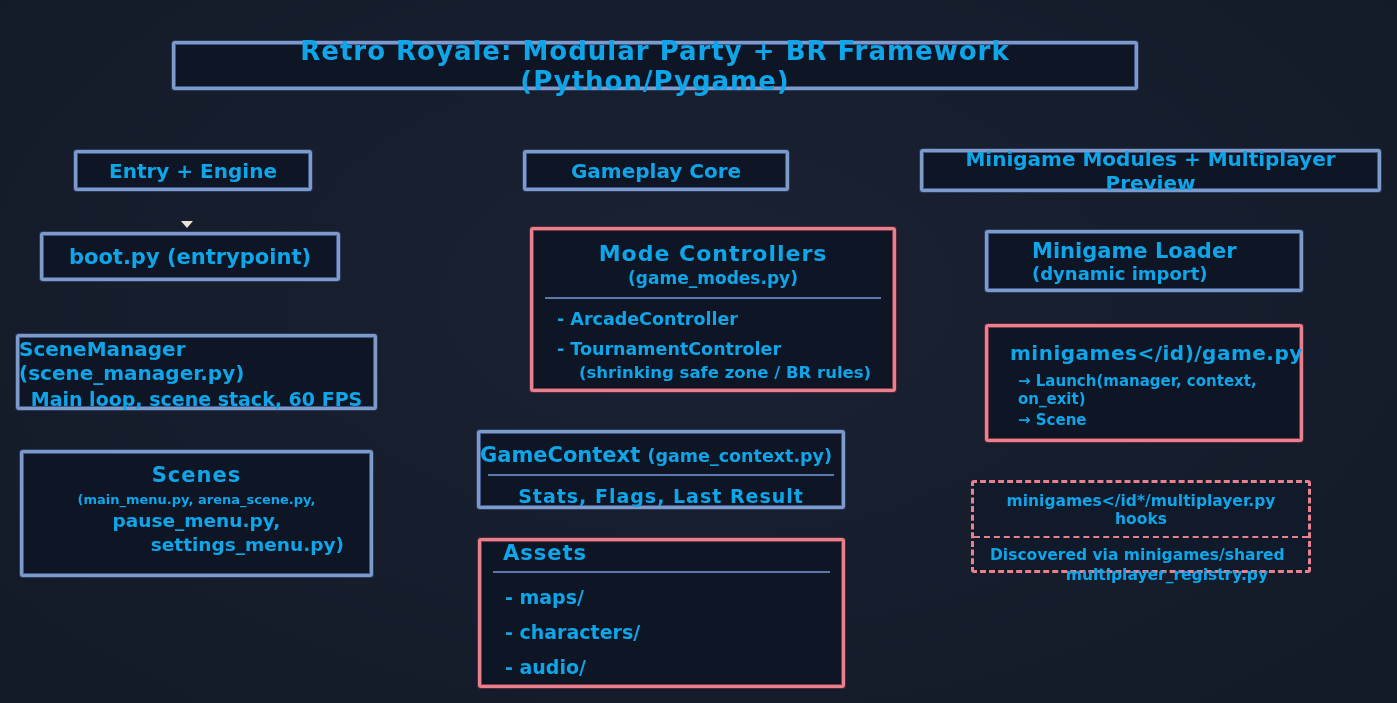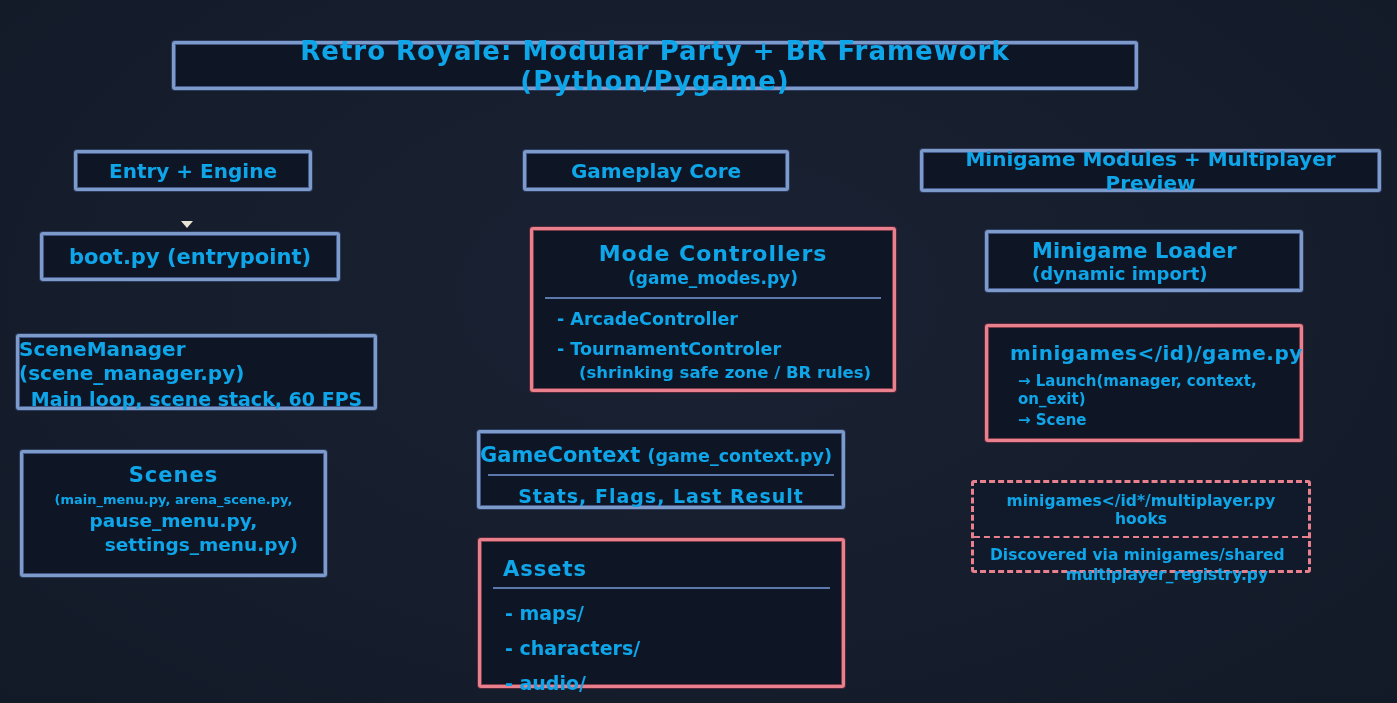--- a/index.html
+++ b/index.html
@@ -55,41 +55,41 @@
     border-left: 6px solid transparent;
     border-right: 6px solid transparent;
     border-top: 7px solid #e9e3d4;
   }
 
   .scenemgr-box { left: 16px; top: 334px; width: 361px; height: 76px;
     display: flex; flex-direction: column; align-items: center; }
   .scenemgr-box .l1 { font-size: 20px; }
   .scenemgr-box .l2 { font-size: 19px; margin-top: 3px; }
 
-  .scenes-box { left: 20px; top: 450px; width: 307px; height: 127px; padding-top: 10px; }
+  .scenes-box { left: 20px; top: 450px; width: 353px; height: 127px; padding-top: 10px; }
   .scenes-box .t  { text-align: center; font-size: 21px; letter-spacing: 1px; }
   .scenes-box .p1 { text-align: center; font-size: 13px; margin-top: 5px; }
   .scenes-box .p2 { text-align: center; font-size: 18.5px; margin-top: 3px; }
   .scenes-box .p3 { text-align: right; padding-right: 26px; font-size: 18.5px; margin-top: 3px; }
 
   .modectrl-box { left: 494px; top: 227px; width: 366px; height: 165px; padding-top: 11px; margin-left: 36px; }
   .modectrl-box .t   { text-align: center; font-size: 22px; letter-spacing: 1px; }
   .modectrl-box .sub { text-align: center; font-size: 17px; margin-top: 2px; }
   .divider { border: 0; border-top: 2px solid #5b77ab; margin: 9px 12px 0 12px; }
   .modectrl-box .item { font-size: 17.5px; padding-left: 24px; margin-top: 10px; }
   .modectrl-box .note { font-size: 16.5px; padding-left: 46px; margin-top: 4px; }
 
   .gamectx-box { left: 477px; top: 430px; width: 368px; height: 79px; padding-top: 10px; }
   .gamectx-box .t  { text-align: left; }
   .gamectx-box .t .big   { font-size: 21px; }
   .gamectx-box .t .small { font-size: 17.5px; }
   .gamectx-box .sub { text-align: center; font-size: 19px; margin-top: 9px; letter-spacing: 1px; }
   .gamectx-box .divider { margin: 7px 8px 0 8px; }
 
-  .assets-box { left: 478px; top: 538px; width: 367px; height: 150px; padding-top: 16px; }
+  .assets-box { left: 478px; top: 538px; width: 367px; height: 150px; padding-top: 0; }
   .assets-box .t { padding-left: 22px; font-size: 21px; letter-spacing: 1px; }
   .assets-box .divider { margin: 6px 12px 0 12px; }
   .assets-box .item { font-size: 19px; padding-left: 24px; margin-top: 13px; }
 
   .loader-box { left: 985px; top: 230px; width: 318px; height: 62px;
     display: flex; flex-direction: column; justify-content: center; padding-left: 44px; box-sizing: border-box; }
   .loader-box .l1 { font-size: 21px; }
   .loader-box .l2 { font-size: 18px; }
 
   .gamepy-box { left: 985px; top: 324px; width: 318px; height: 118px; padding-top: 14px; }

